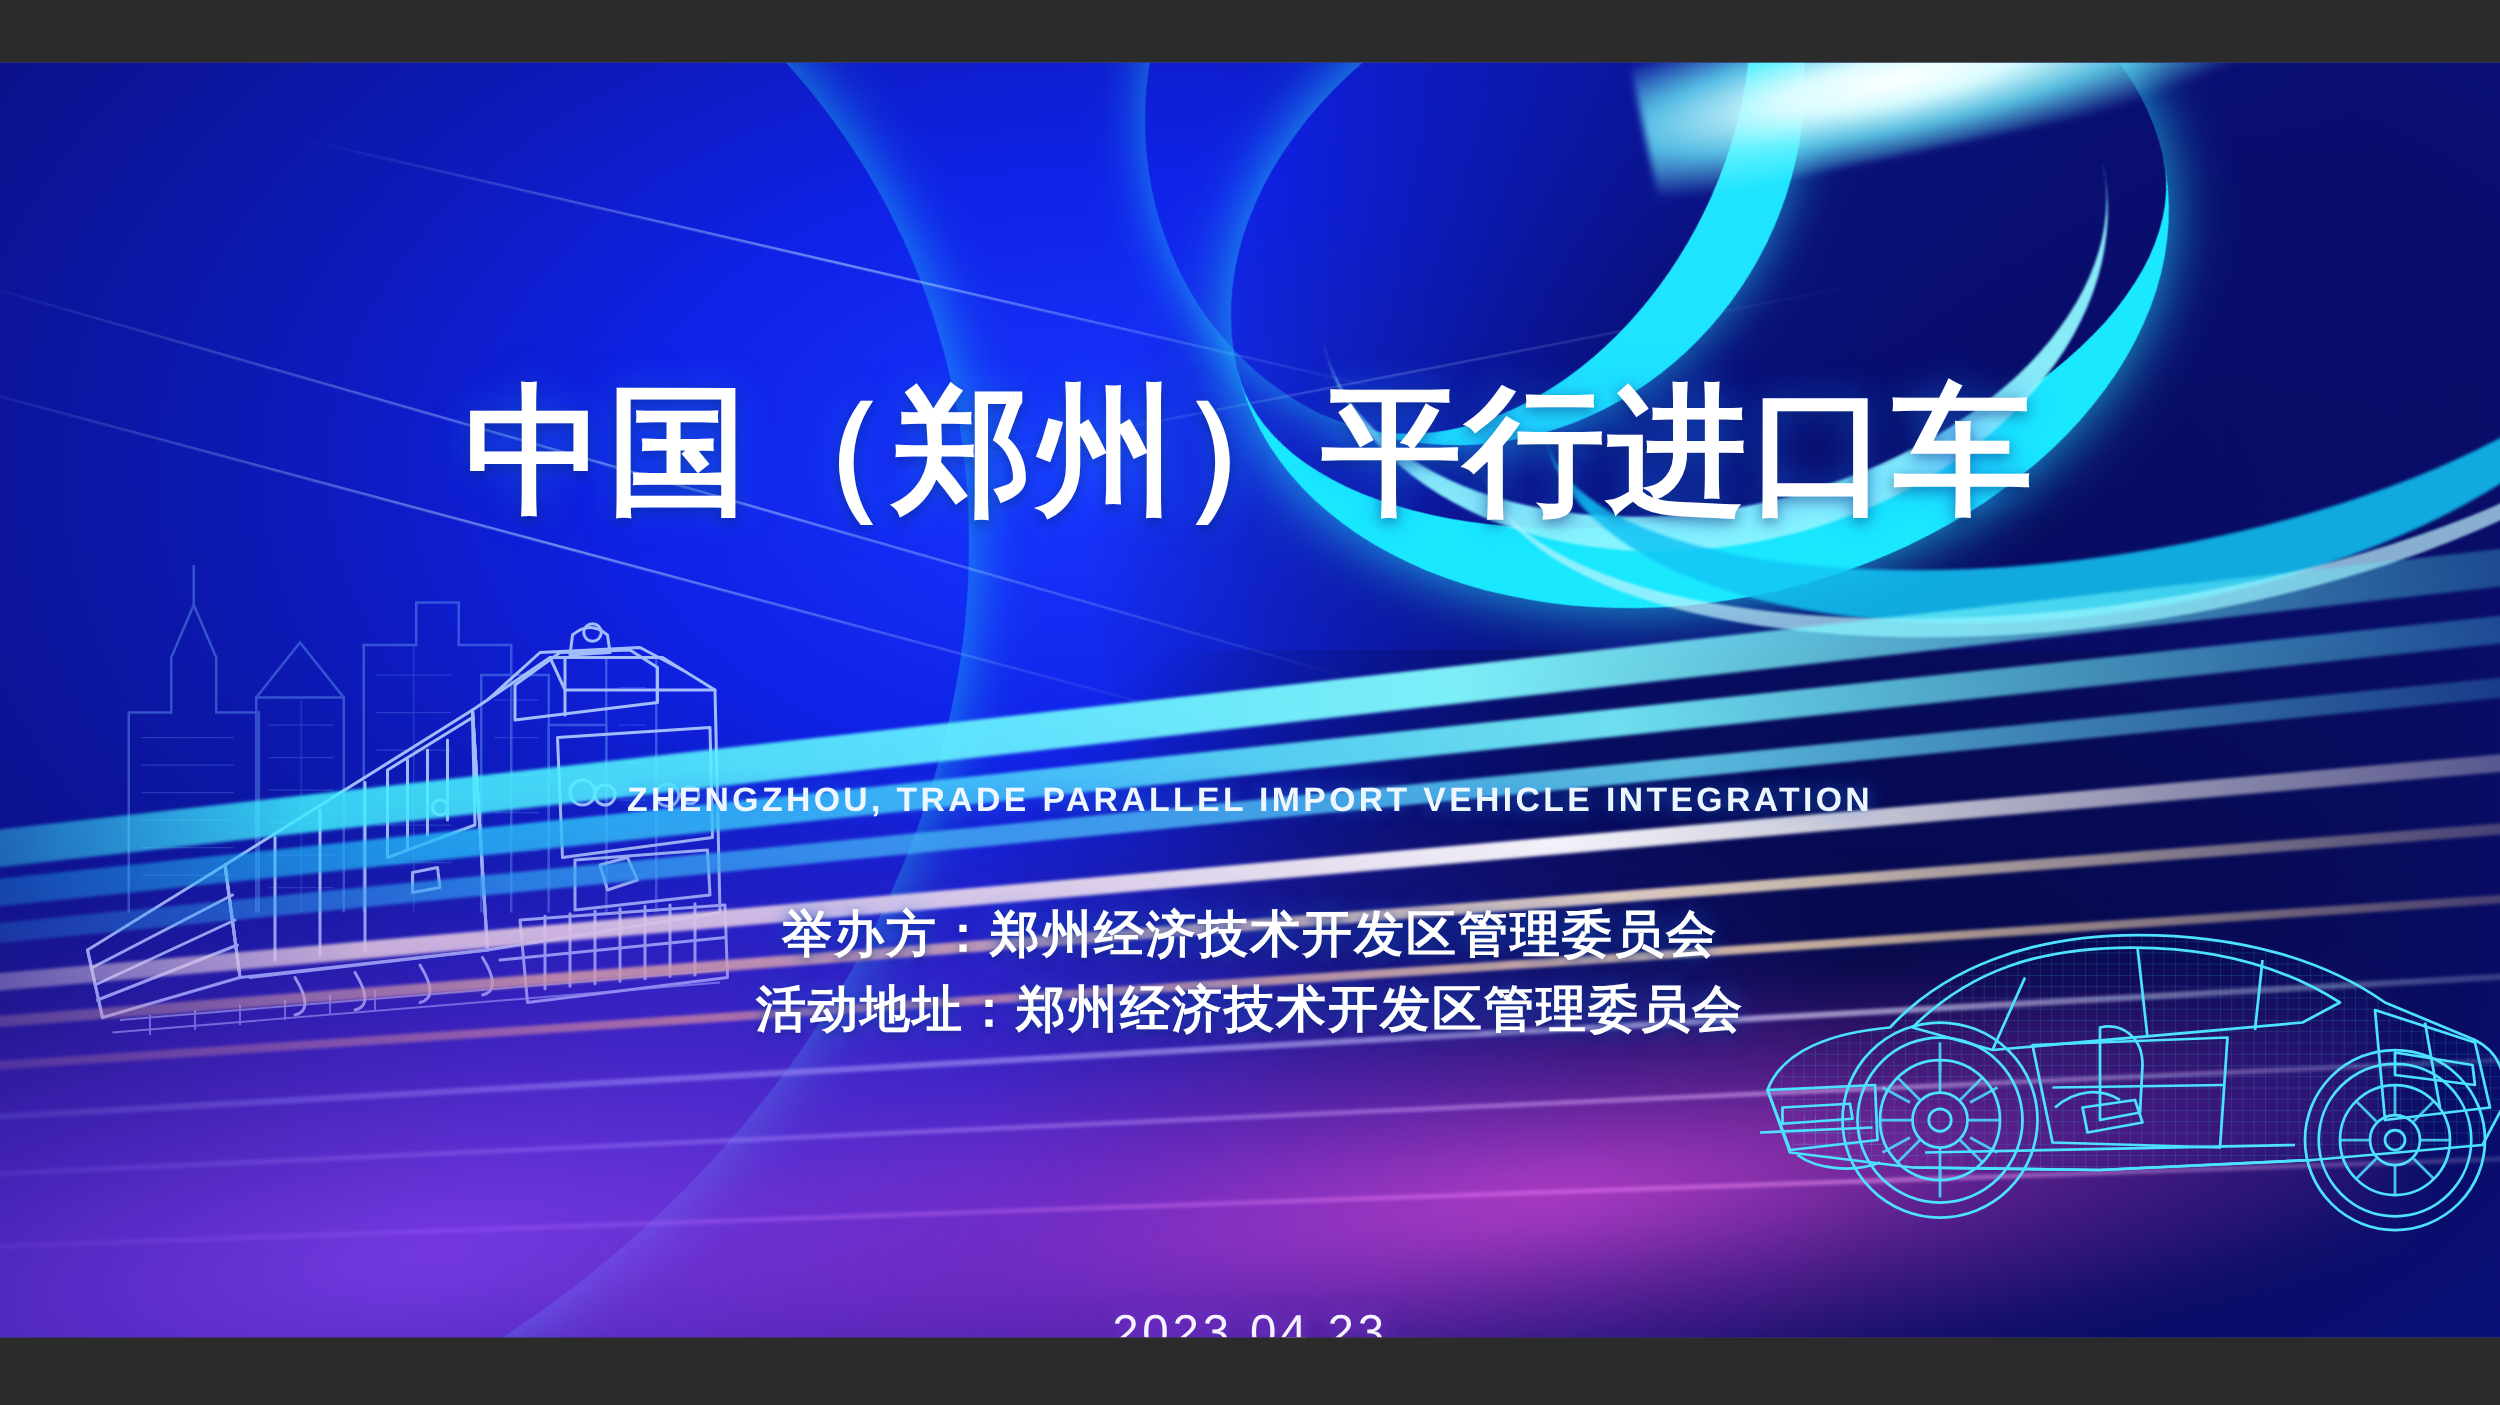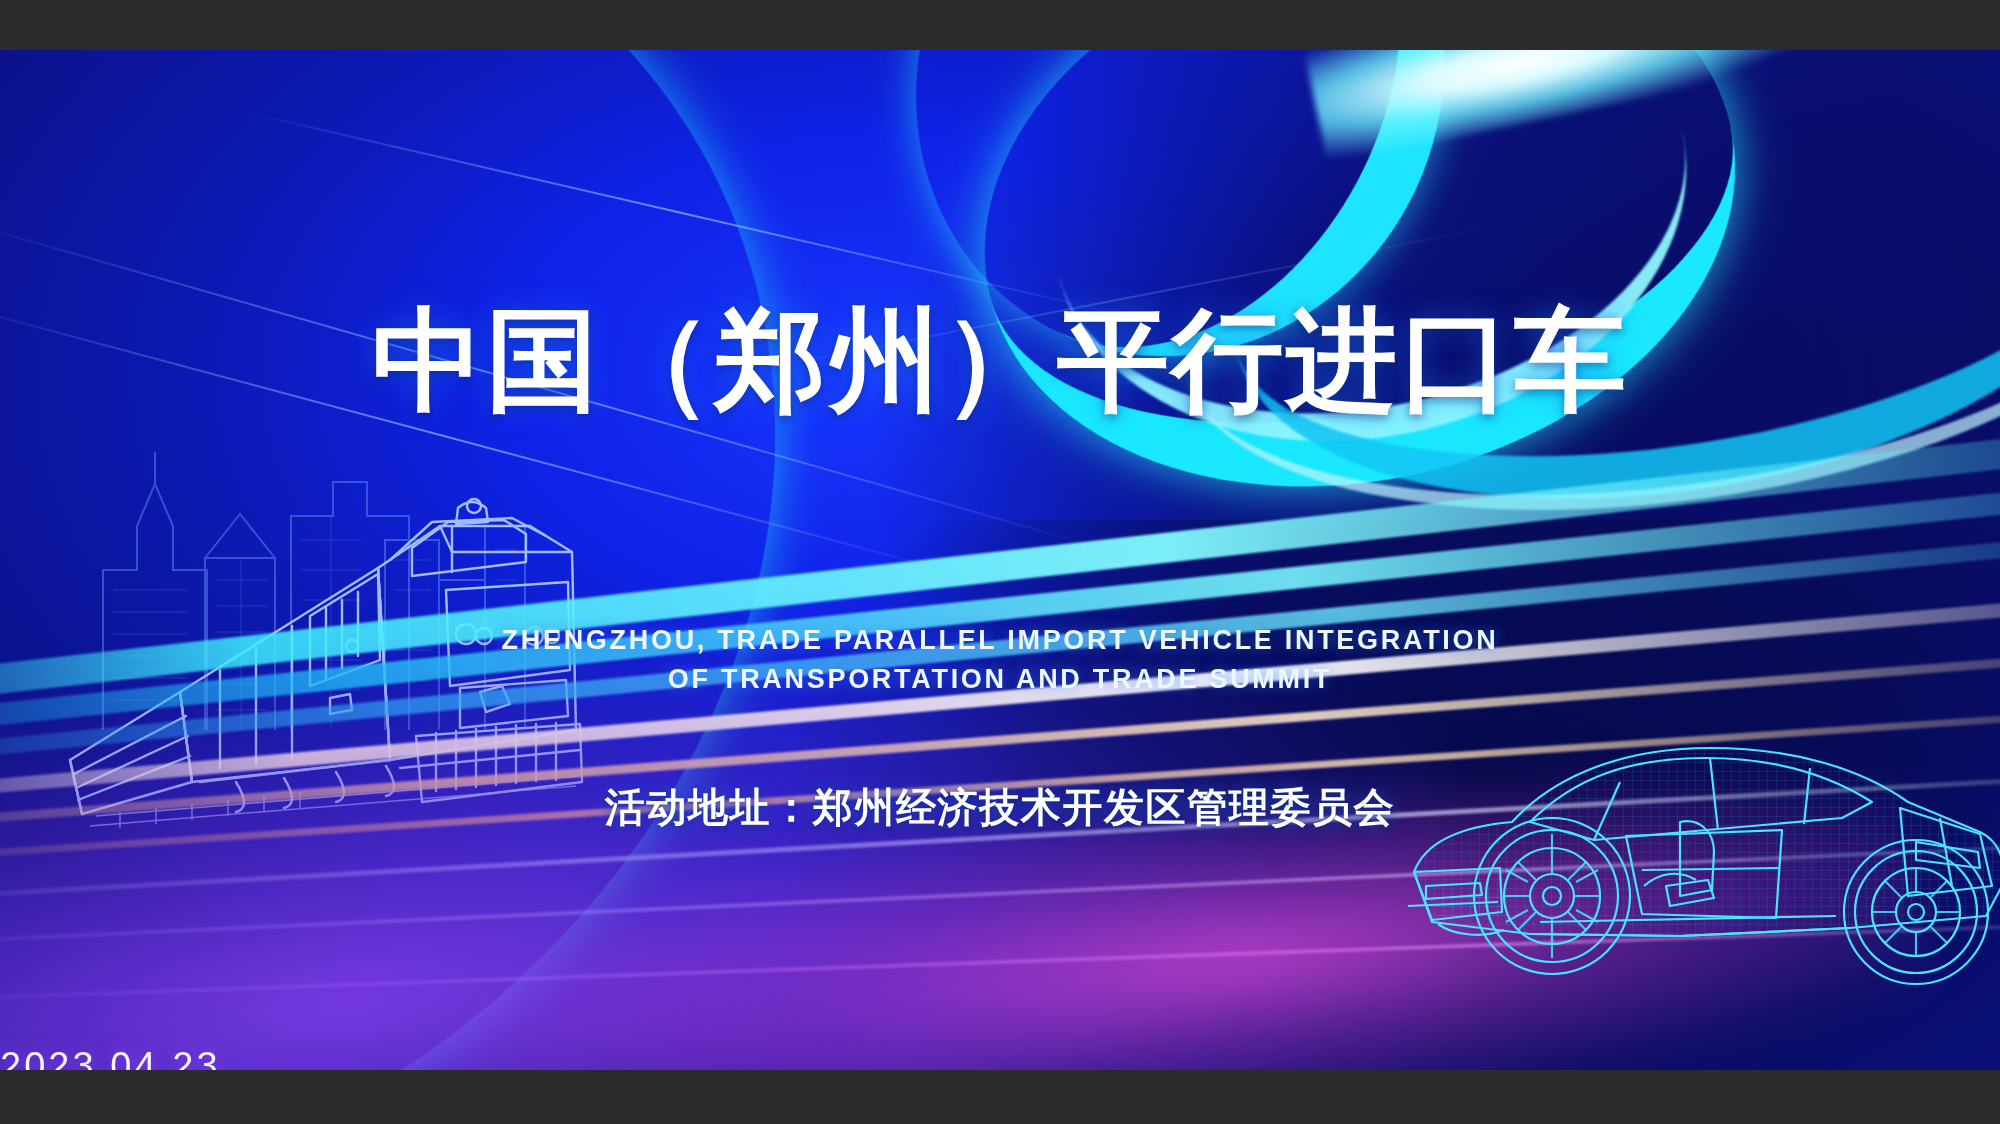--- a/index.html
+++ b/index.html
@@ -106,21 +106,21 @@
   .org { position:absolute; left:0; width:2000px; text-align:center; color:#ffffff;
          font-size:40px; font-weight:bold; letter-spacing:.04em; white-space:nowrap;
          text-shadow:0 0 18px rgba(30,120,255,.55), 0 2px 8px rgba(0,10,60,.5); }
   .org-1 { top:670px; }
   .org-2 { top:730px; }
 
   .place { position:absolute; left:0; width:2000px; text-align:center; color:#f2f7ff;
            font-size:37px; font-weight:normal; letter-spacing:.09em; white-space:nowrap;
            text-shadow:0 0 16px rgba(120,90,255,.5); }
   .place-1 { top:938px; }
-  .date { position:absolute; left:0; width:2000px; color:#f6f2ff;
+  .date { position:absolute; left:0; width:2000px; text-align:center; color:#f6f2ff;
           font-size:38px; letter-spacing:.08em; white-space:nowrap;
           text-shadow:0 0 16px rgba(160,90,255,.55); }
   .date-1 { top:995px; }
 </style>
 </head>
 <body>
 
 <div class="screen">
 
   <div class="bar-top"></div>
@@ -300,21 +300,21 @@
           <path d="M536 178 L536 202 M536 242 L536 266 M492 222 L516 222 M556 222 L580 222"></path>
           <path d="M505 191 L521 207 M551 237 L567 253 M567 191 L551 207 M521 237 L505 253"></path>
         </g>
       </g>
     </svg>
 
     <div class="content">
       <div class="title-line title-1">中国（郑州）平行进口车</div>
 
       <div class="subtitle sub-1">ZHENGZHOU, TRADE PARALLEL IMPORT VEHICLE INTEGRATION</div>
-      <div class="subtitle sub-2">OF TRANSPORTATION AND TRADE SUMMIT</div>
-
+
+      <div class="org org-1">举办方：郑州经济技术开发区管理委员会</div>
       <div class="org org-2">活动地址：郑州经济技术开发区管理委员会</div>
 
       <div class="date date-1">2023.04.23</div>
     </div>
 
   </div>
 </div>
 
 </body></html>

